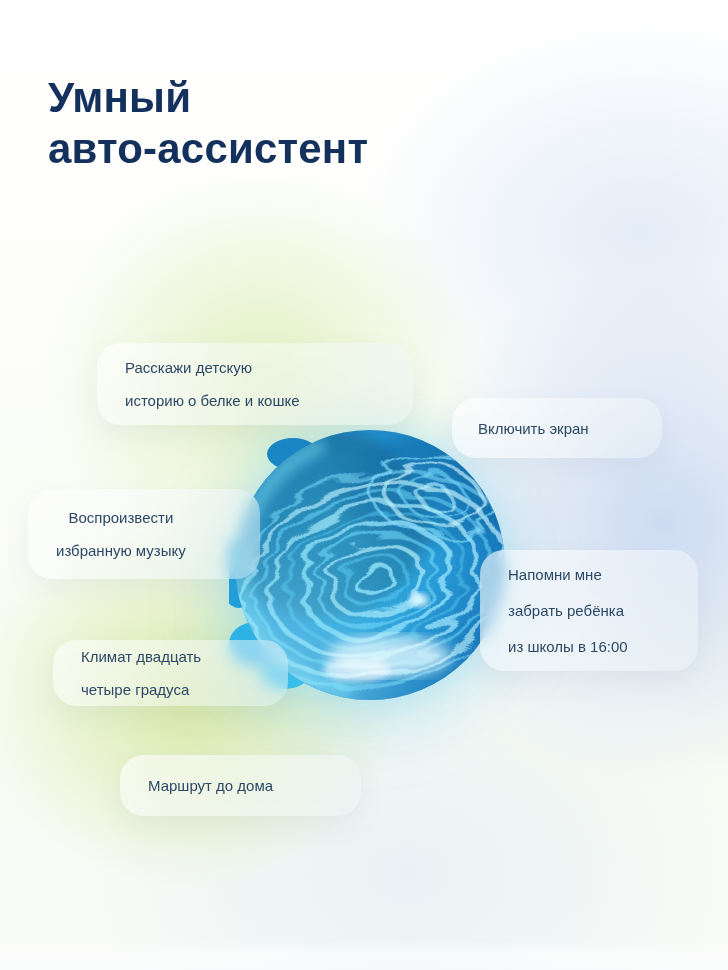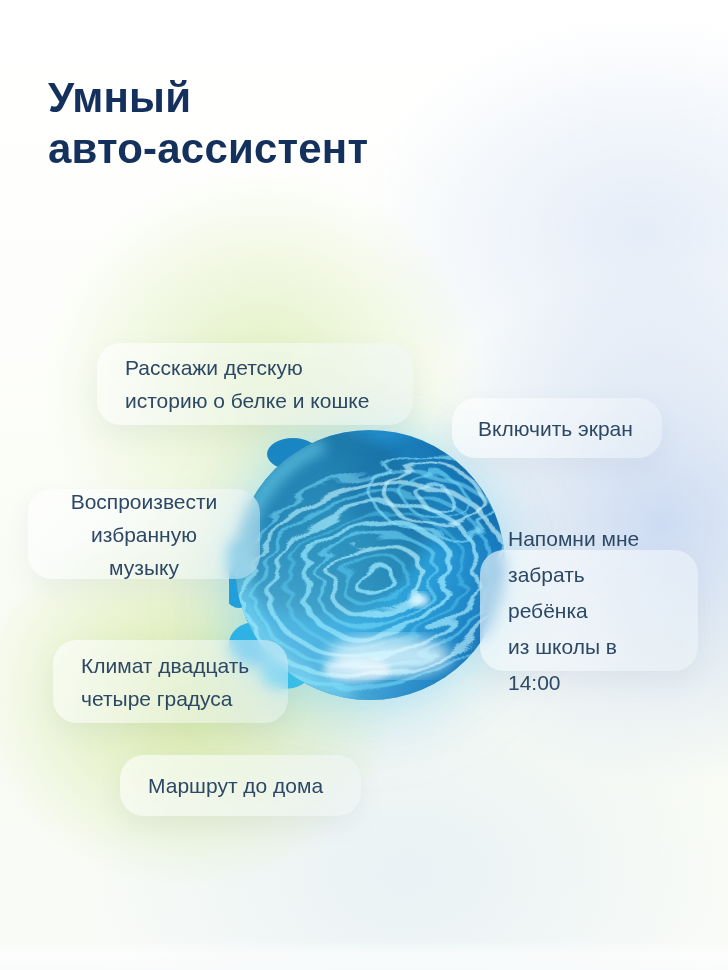--- a/index.html
+++ b/index.html
@@ -43,30 +43,30 @@
     position:absolute; z-index:2;
     display:flex; align-items:center;
     border-radius:24px;
     padding:0 28px;
     background:linear-gradient(135deg, rgba(255,255,255,0.60), rgba(234,243,248,0.42));
     backdrop-filter: blur(7px);
     -webkit-backdrop-filter: blur(7px);
     box-shadow:0 10px 26px rgba(90,120,150,0.08);
   }
   .bubble-text {
-    font-size:21px; line-height:33px; font-weight:400;
+    font-size:15px; line-height:33px; font-weight:400;
     color:#2c4865; white-space:pre-line;
   }
 
   .b-story    { left:97px;  top:343px; width:316px; height:82px;  }
   .b-screen   { left:452px; top:398px; width:210px; height:60px; padding:0 26px; }
   .b-music    { left:28px;  top:489px; width:232px; height:90px;text-align:center;  }
   .b-reminder { left:480px; top:550px; width:218px; height:121px; }
   .b-reminder .bubble-text { line-height:36px; }
-  .b-climate  { left:53px;  top:640px; width:235px; height:83px;  }
+  .b-climate  { left:53px;  top:640px; width:235px; height:66px;  }
   .b-route    { left:120px; top:755px; width:241px; height:61px;  }
   .b-places   { left:424px; top:733px; width:248px; height:122px; }
   .b-places .bubble-text { line-height:37px; }
 
   .bottom-band {
     position:absolute; left:0; top:941px; width:728px; height:29px; z-index:0;
     background:linear-gradient(180deg, rgba(255,255,255,0) 0%, rgba(255,255,255,0.55) 40%, rgba(250,252,253,0.7) 100%);
   }
 </style>
 </head>
@@ -159,21 +159,21 @@
   </div>
 
   <div class="bubble b-music">
     <span class="bubble-text">Воспроизвести
 избранную музыку</span>
   </div>
 
   <div class="bubble b-reminder">
     <span class="bubble-text">Напомни мне
 забрать ребёнка
-из школы в 14:00</span>
+из школы в 16:00</span>
   </div>
 
   <div class="bubble b-climate">
     <span class="bubble-text">Климат двадцать
 четыре градуса</span>
   </div>
 
   <div class="bubble b-route">
     <span class="bubble-text">Маршрут до дома</span>
   </div>

